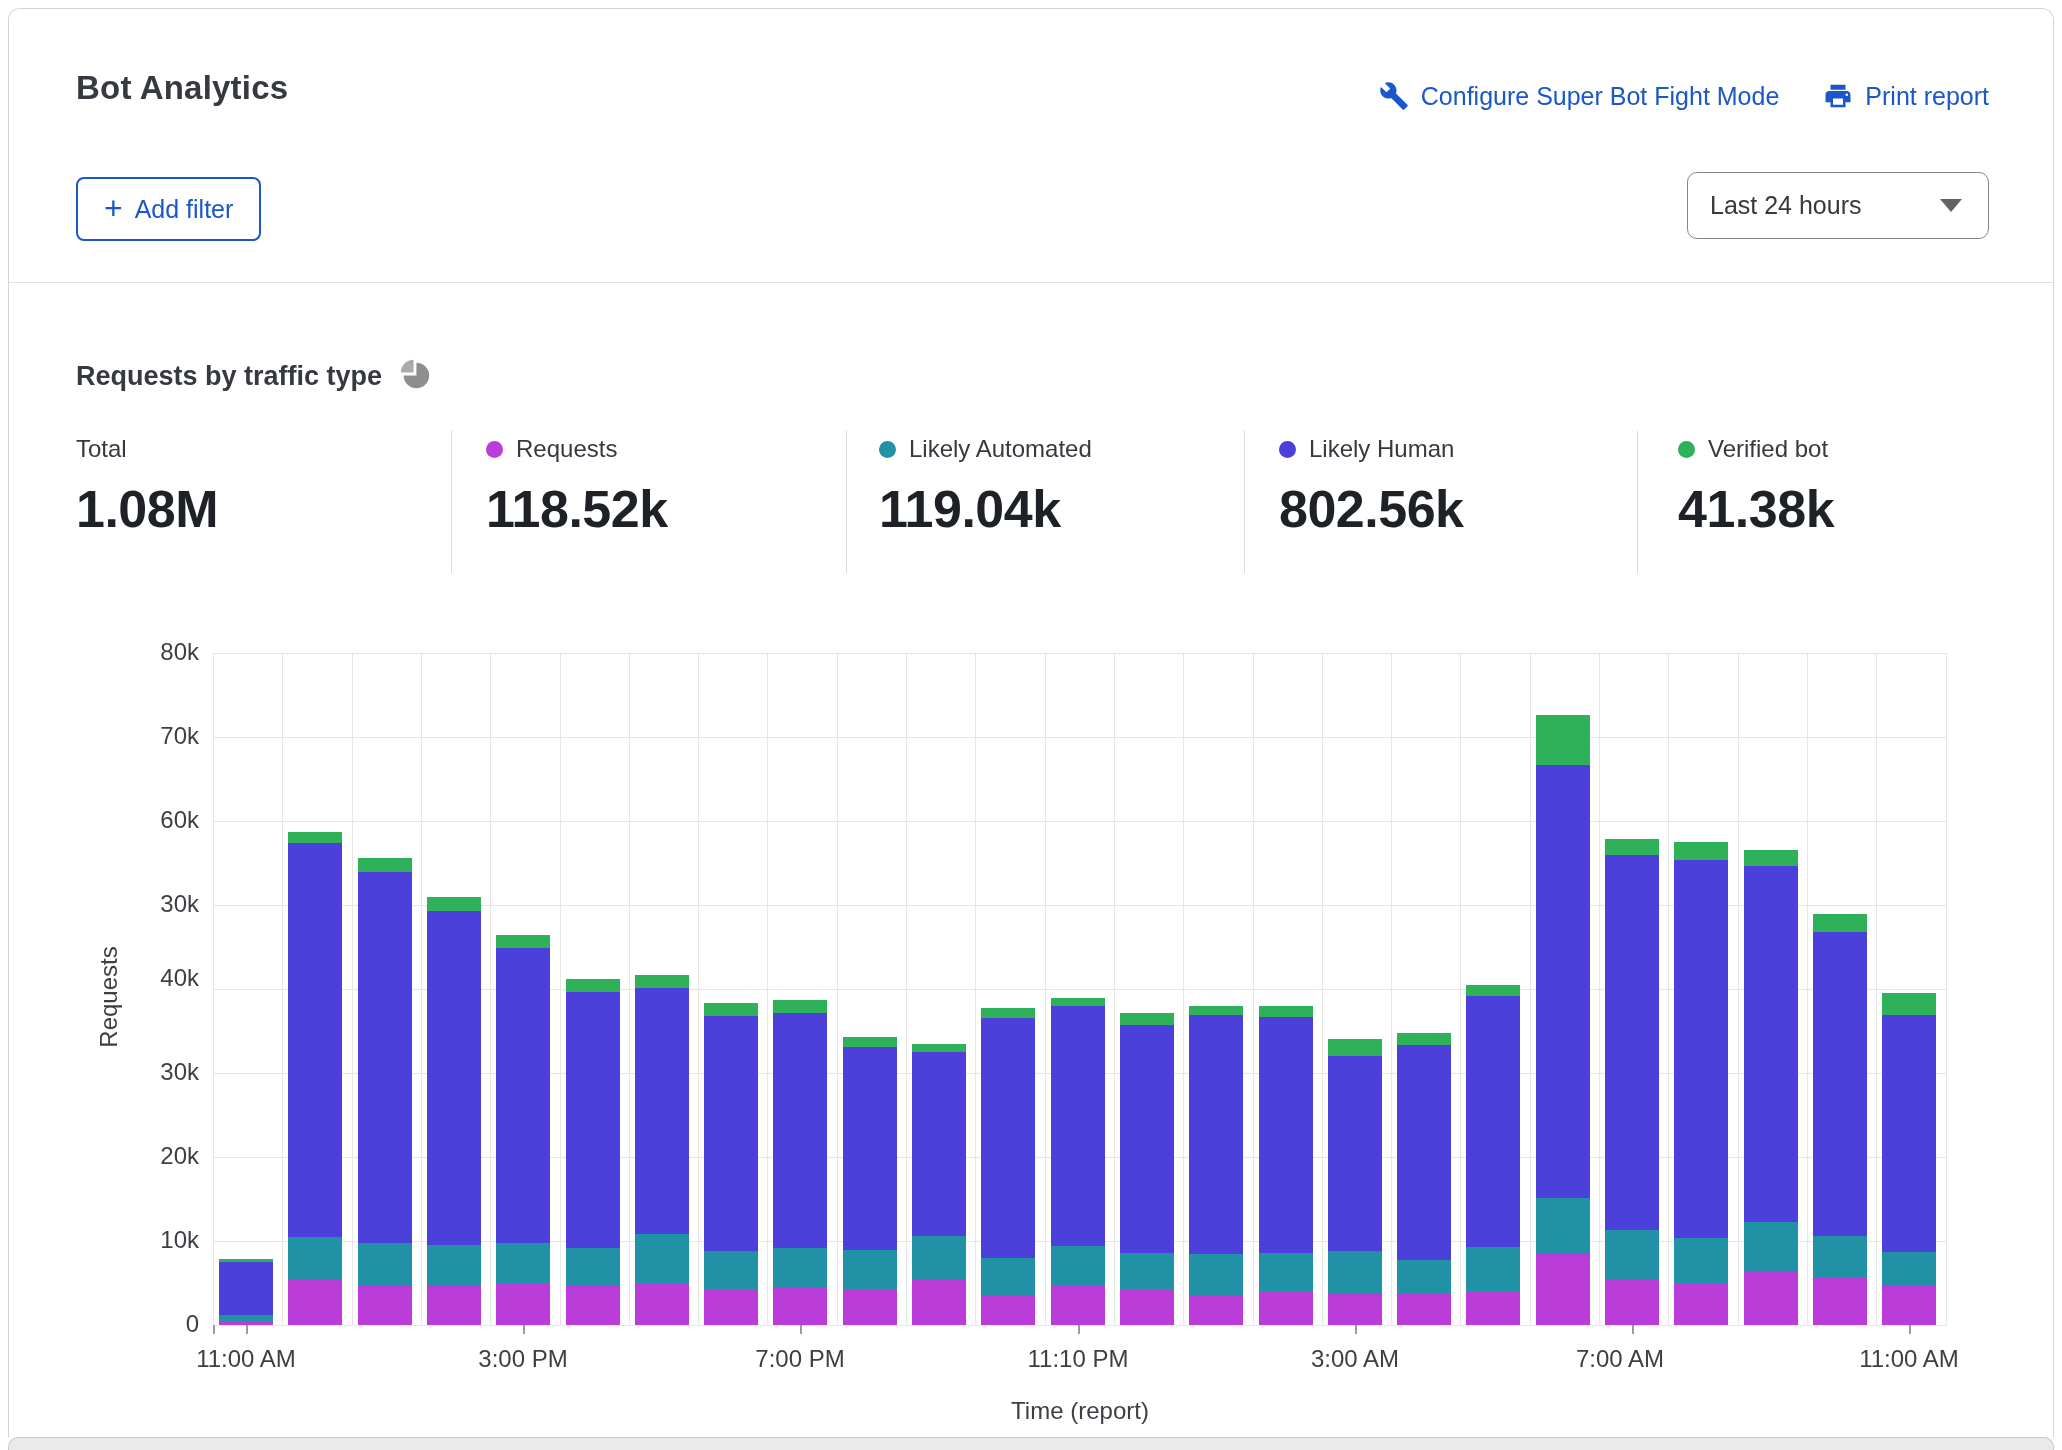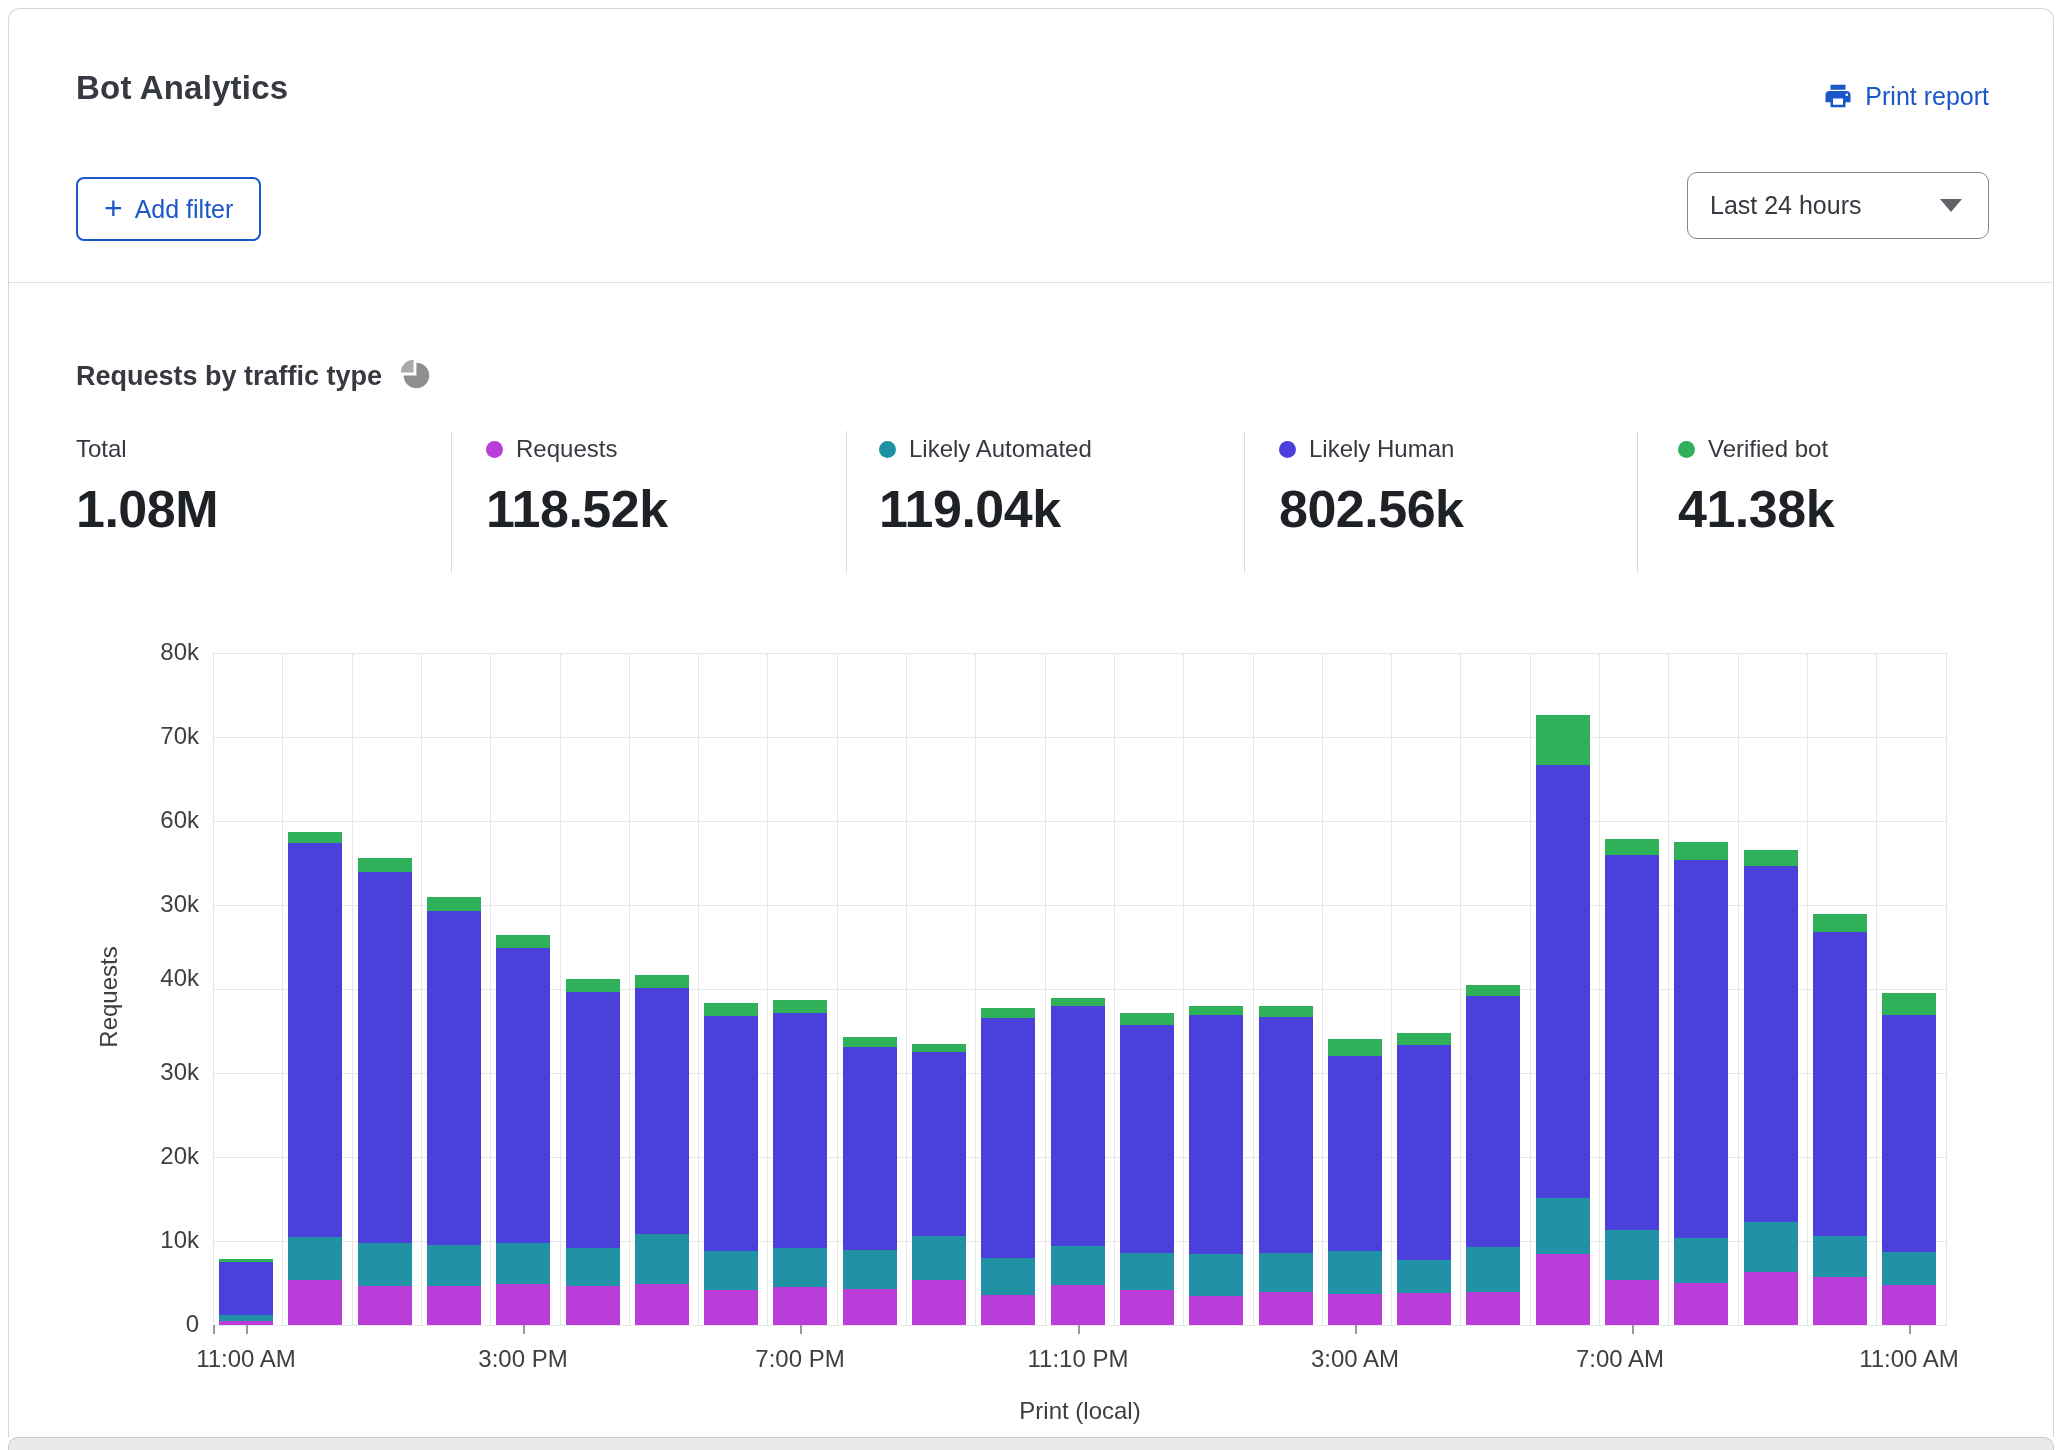--- a/index.html
+++ b/index.html
@@ -61,20 +61,28 @@
 </style>
 </head>
 <body>
 
 <div id="screen">
   <div class="card">
 
     <div class="page-title">Bot Analytics</div>
 
     <div class="header-links">
+      <a class="hlink">
+        <span>
+          <svg width="30" height="30" viewBox="0 0 24 24" fill="#1a57c8">
+              <path d="M22.7 19l-9.1-9.1c.9-2.3.4-5-1.5-6.9-2-2-5-2.4-7.4-1.3L9 6 6 9 1.6 4.7C.4 7.1.9 10.1 2.9 12.1c1.9 1.9 4.6 2.4 6.9 1.5l9.1 9.1c.4.4 1 .4 1.4 0l2.3-2.3c.5-.4.5-1.1.1-1.4z"></path>
+            </svg>
+        </span>
+        <span>Configure Super Bot Fight Mode</span>
+      </a>
       <a class="hlink">
         <span>
           <svg width="30" height="30" viewBox="0 0 24 24" fill="#1a57c8">
               <path d="M19 8H5c-1.66 0-3 1.34-3 3v6h4v4h12v-4h4v-6c0-1.66-1.34-3-3-3zm-3 11H8v-5h8v5zm3-7c-.55 0-1-.45-1-1s.45-1 1-1 1 .45 1 1-.45 1-1 1zm-1-9H6v4h12V3z"></path>
             </svg>
         </span>
         <span>Print report</span>
       </a>
     </div>
 
@@ -348,17 +356,17 @@
       </div>
     <div class="x-labels">
         <div class="xl" style="left: 33px;">11:00 AM</div>
         <div class="xl" style="left: 310px;">3:00 PM</div>
         <div class="xl" style="left: 587px;">7:00 PM</div>
         <div class="xl" style="left: 865px;">11:10 PM</div>
         <div class="xl" style="left: 1142px;">3:00 AM</div>
         <div class="xl" style="left: 1407px;">7:00 AM</div>
         <div class="xl" style="left: 1696px;">11:00 AM</div>
       </div>
-    <div class="x-axis-title">Print (local)</div>
+    <div class="x-axis-title">Time (report)</div>
 
   </div>
   <div class="bottom-strip"></div>
 </div>
 
 </body></html>

